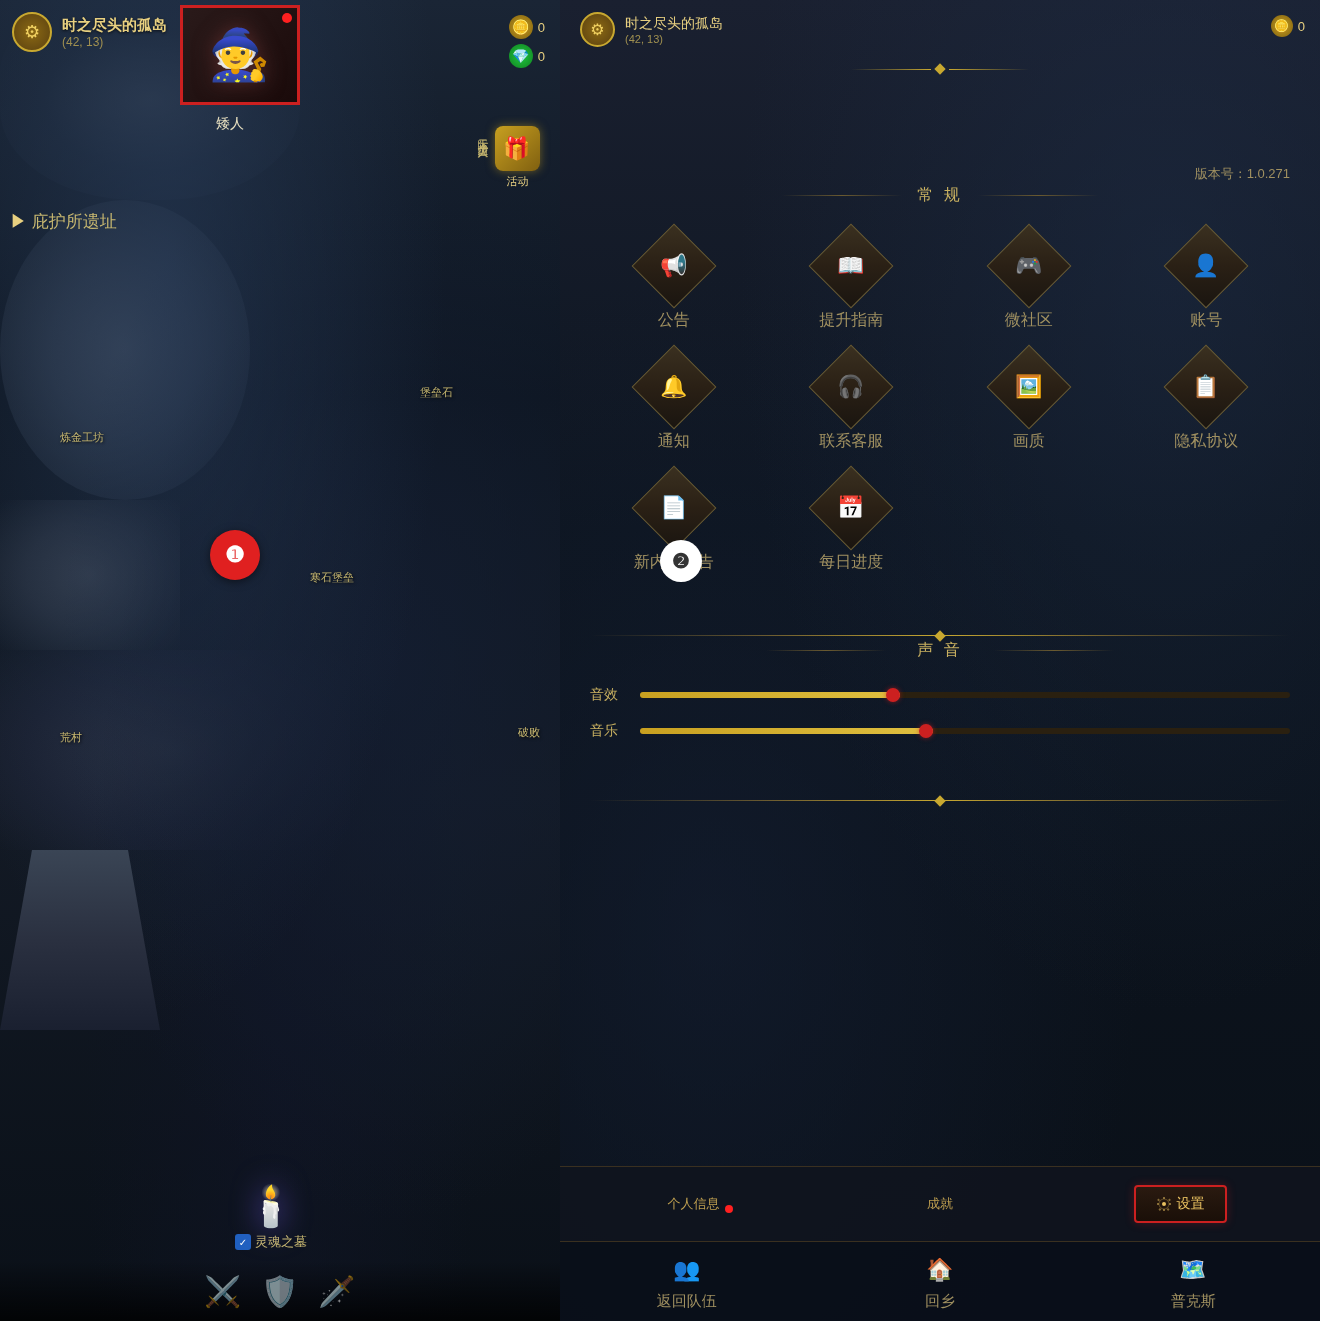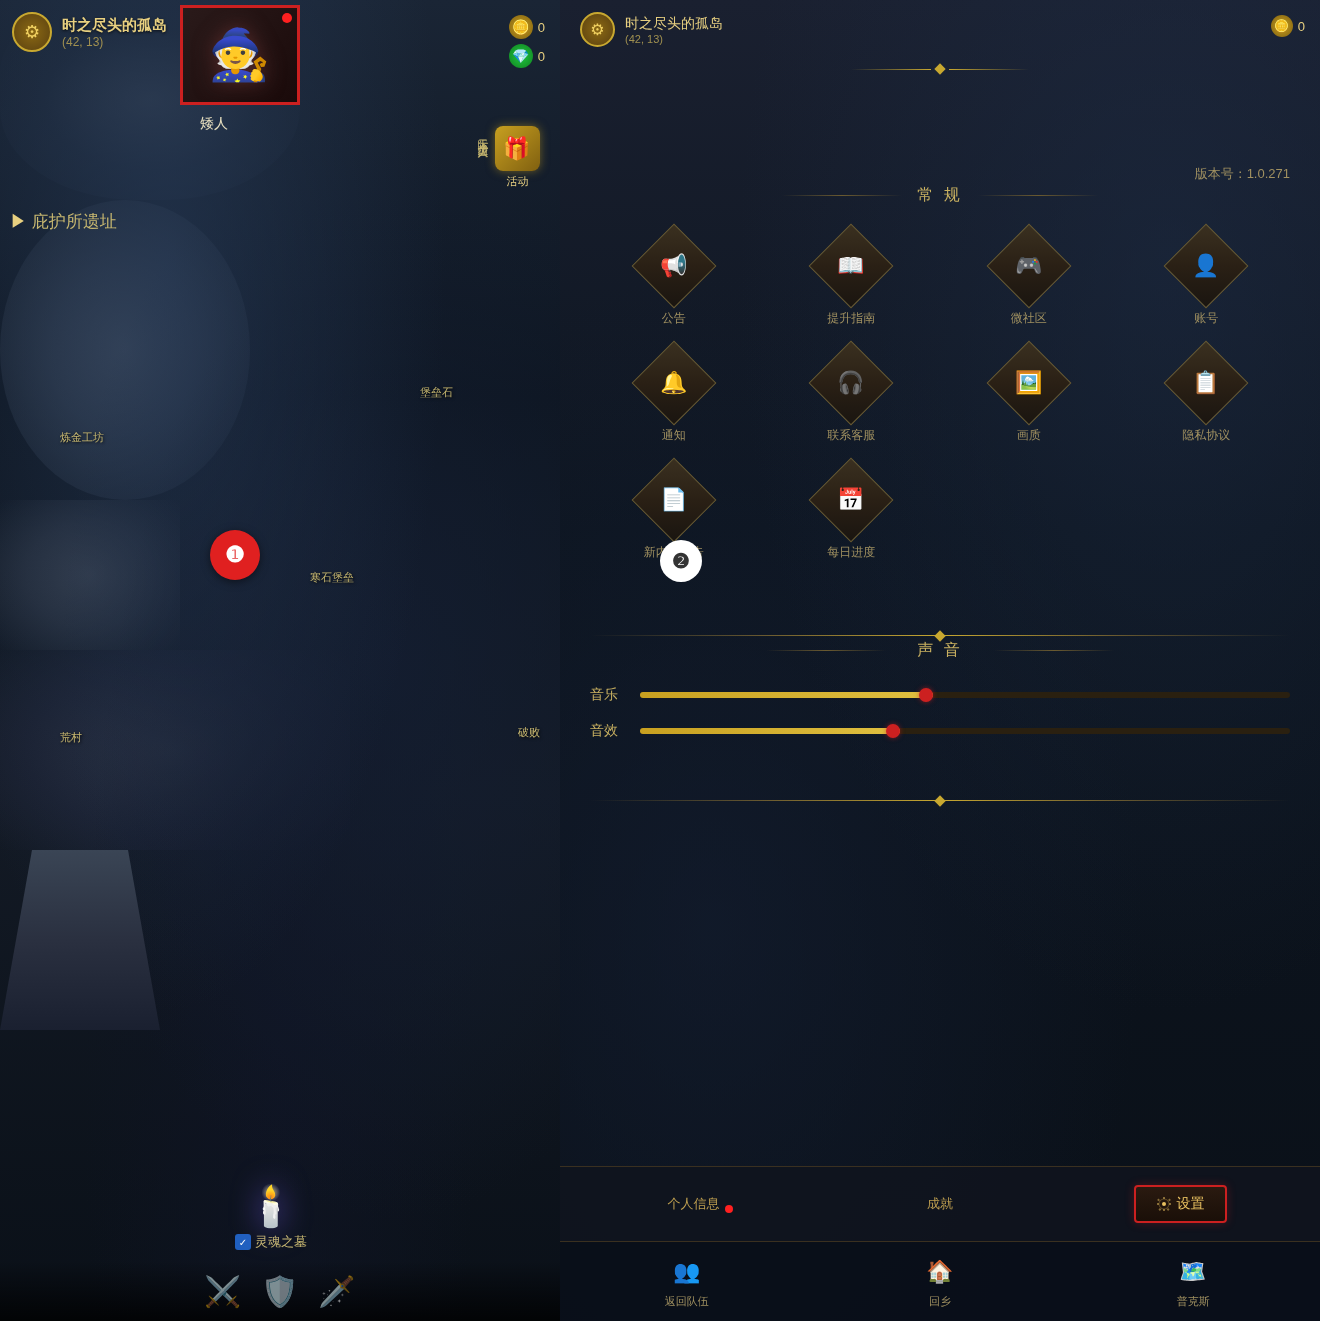--- a/index.html
+++ b/index.html
@@ -143,21 +143,21 @@
       display: flex; align-items: center; justify-content: center;
       font-size: 14px;
     }
 
     .coin-icon { background: radial-gradient(circle, #c8a020 0%, #806010 100%); }
     .gem-icon { background: radial-gradient(circle, #20c840 0%, #108020 100%); }
 
     
     .char-name {
       position: absolute;
-      top: 115px; left: 200px;
+      top: 115px; left: 216px;
       color: #e8e0c0;
       font-size: 14px;
     }
 
     
     .activity-btn {
       position: absolute;
       top: 125px; right: 15px;
       width: 55px; height: 65px;
       display: flex; flex-direction: column;
@@ -374,21 +374,21 @@
     }
 
     .diamond-inner {
       position: relative;
       z-index: 1;
       font-size: 22px;
     }
 
     .grid-label {
       color: #a09060;
-      font-size: 12px;
+      font-size: 16px;
       text-align: center;
     }
 
     
     .sound-section {
       position: absolute;
       top: 640px; left: 30px; right: 30px;
     }
 
     .sound-header {
@@ -459,21 +459,21 @@
       cursor: pointer;
     }
 
     .bottom-tab-icon {
       width: 35px; height: 35px;
       display: flex; align-items: center; justify-content: center;
       font-size: 22px;
     }
 
     .bottom-tab-label {
-      font-size: 11px;
+      font-size: 15px;
       color: #a09060;
     }
 
     
     .action-bar {
       position: absolute;
       bottom: 80px; left: 0; right: 0;
       height: 75px;
       background: rgba(15,20,30,0.9);
       border-top: 1px solid #3a3020;
@@ -730,32 +730,32 @@
 
   <div class="sound-section">
 
     <div class="sound-header">
       <div class="section-line"></div>
       <span class="section-title">声 音</span>
       <div class="section-line"></div>
     </div>
 
     <div class="slider-row">
+      <span class="slider-label">音效</span>
+      <div class="slider-track">
+        <div class="slider-fill-sfx"></div>
+        <div class="slider-thumb slider-thumb-sfx"></div>
+      </div>
+    </div>
+
+    <div class="slider-row">
       <span class="slider-label">音乐</span>
       <div class="slider-track">
         <div class="slider-fill-music"></div>
         <div class="slider-thumb slider-thumb-music"></div>
-      </div>
-    </div>
-
-    <div class="slider-row">
-      <span class="slider-label">音效</span>
-      <div class="slider-track">
-        <div class="slider-fill-sfx"></div>
-        <div class="slider-thumb slider-thumb-sfx"></div>
       </div>
     </div>
   </div>
 
   <div class="separator" style="top:800px">
     <div class="sep-diamond"></div>
   </div>
 
   <div class="action-bar">
     <div class="action-item">

